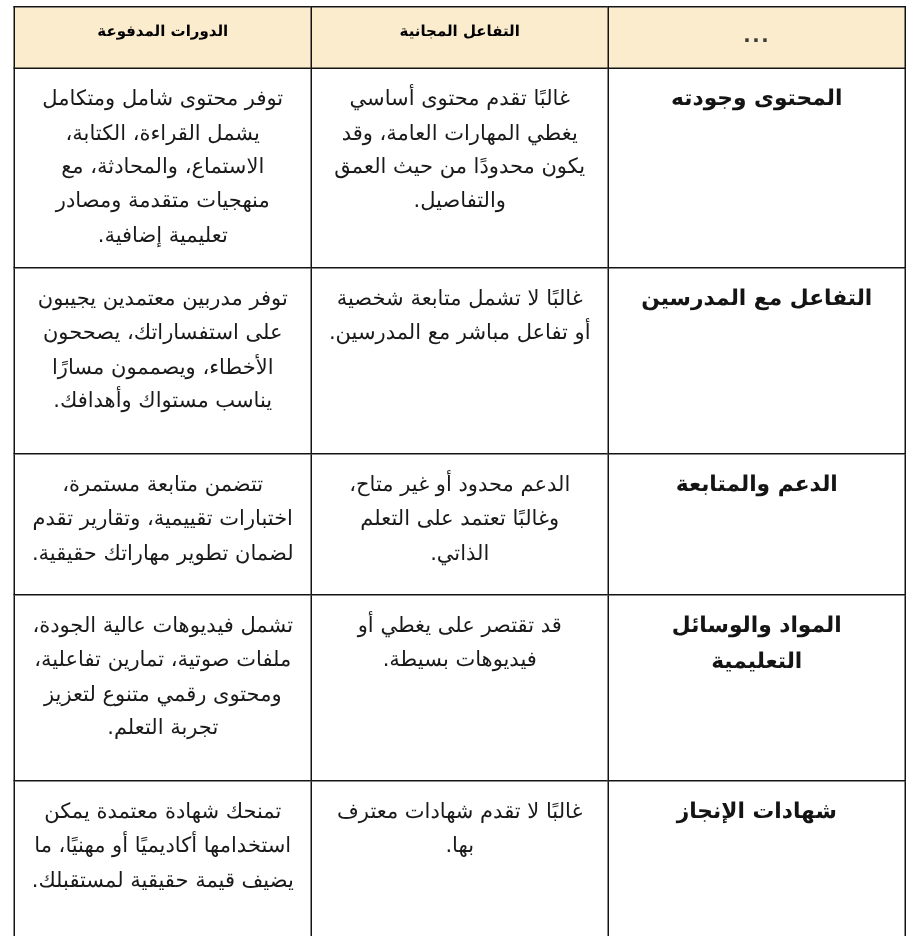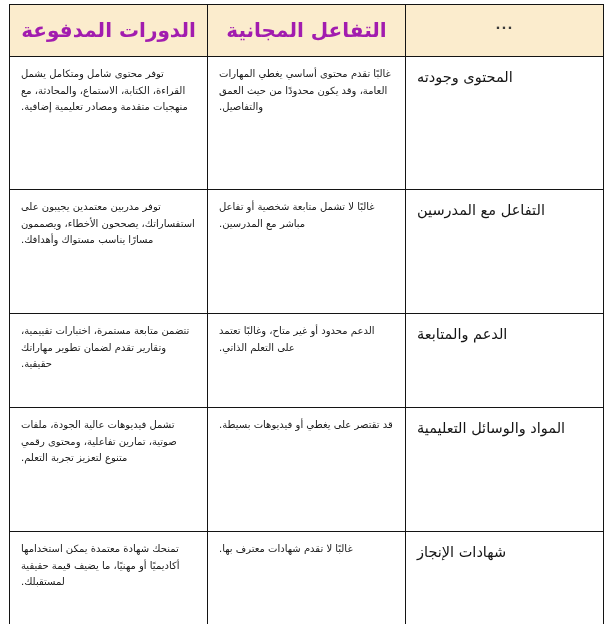--- a/index.html
+++ b/index.html
@@ -41,44 +41,44 @@
 
   
   col.col-criterion { width: 198px; }
   col.col-free      { width: 198px; }
   col.col-paid      { width: 198px; }
 
   thead th {
     background: #fbeccd;
     text-align: center;
     font-weight: bold;
-    font-size: 20px;
+    font-size: 10px;
     padding-top: 11px;
     padding-bottom: 11px;
     height: 17px;
     vertical-align: middle;
-    color: #a21caf;
+    color: #000000;
   }
 
   thead th.ellipsis-head {
     font-size: 13px;
     letter-spacing: 1px;
     color: #3a3a3a;
   }
 
   td.criterion {
-    text-align: left;
-    font-weight: normal;
+    text-align: center;
+    font-weight: bold;
     font-size: 14.5px;
     color: #141414;
   }
 
   td.detail {
-    text-align: left;
-    font-size: 10px;
+    text-align: center;
+    font-size: 14px;
     color: #1a1a1a;
   }
 
   
   tr.r0 td { height: 113px; }
   tr.r1 td { height: 104px; }
   tr.r2 td { height: 74px; }
   tr.r3 td { height: 104px; }
   tr.r4 td { height: 84px; }
 </style>

